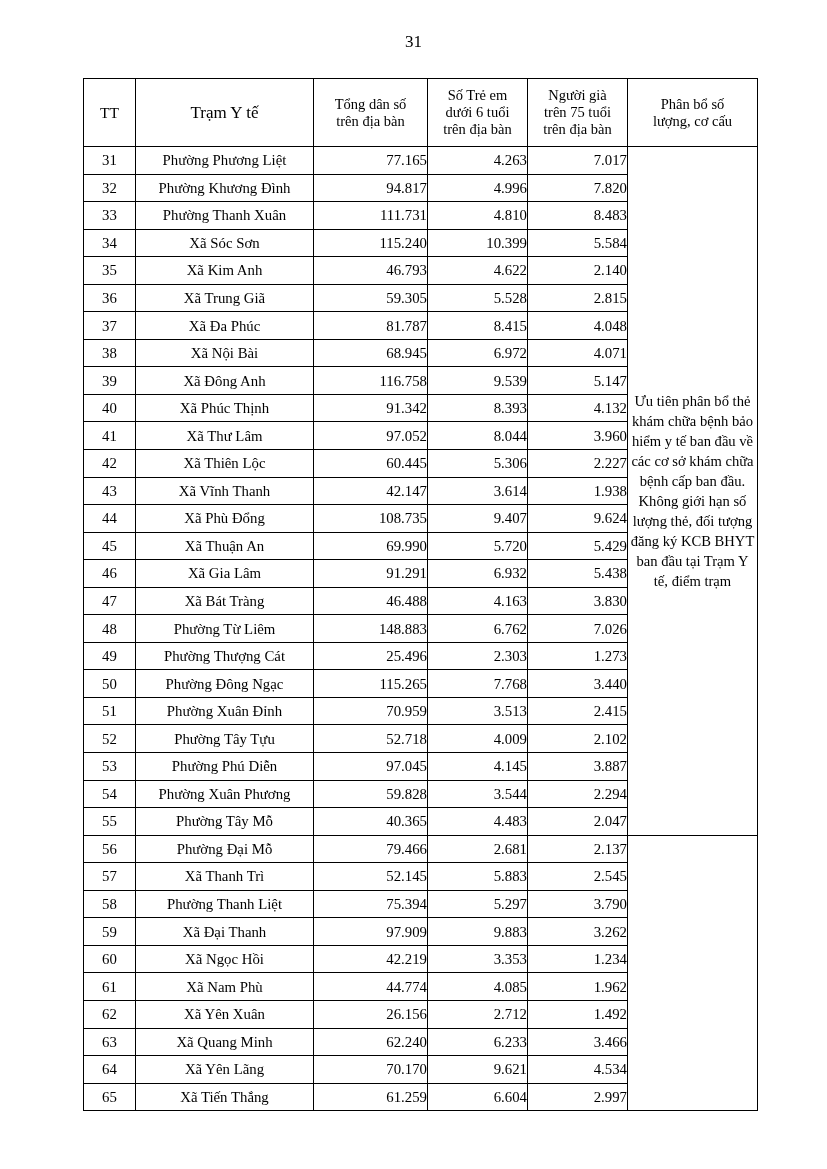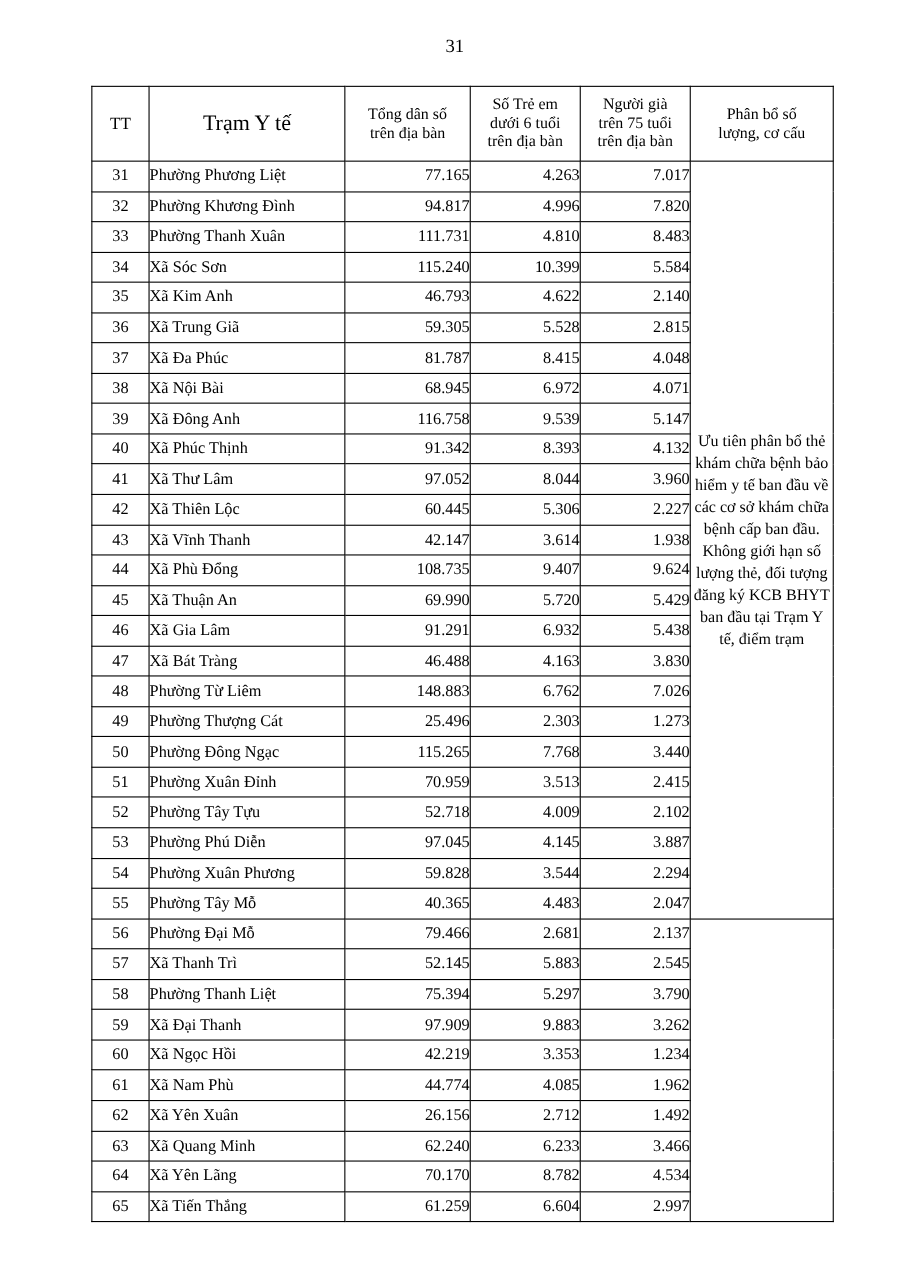--- a/index.html
+++ b/index.html
@@ -61,33 +61,33 @@
     font-weight: bold;
     text-align: center;
     font-size: 14.5px;
     line-height: 17px;
     padding: 0 3px;
   }
   thead th.h-tt {
     font-size: 15.5px;
   }
   thead th.h-name {
-    font-size: 20px;
+    font-size: 17px;
   }
 
   tbody td {
     height: 26.55px;
     font-size: 14.8px;
     line-height: 18px;
   }
   td.col-tt {
     text-align: center;
   }
   td.col-name {
-    text-align: left;
+    text-align: center;
     padding-left: 16px;
   }
   td.col-num {
     text-align: right;
     padding-right: 10px;
   }
   td.col-alloc {
     text-align: center;
     font-size: 14.6px;
     line-height: 20px;
@@ -374,21 +374,21 @@
             <td class="col-tt">63</td>
             <td class="col-name">Xã Quang Minh</td>
             <td class="col-num">62.240</td>
             <td class="col-num">6.233</td>
             <td class="col-num">3.466</td>
           </tr>
           <tr>
             <td class="col-tt">64</td>
             <td class="col-name">Xã Yên Lãng</td>
             <td class="col-num">70.170</td>
-            <td class="col-num">8.782</td>
+            <td class="col-num">9.621</td>
             <td class="col-num">4.534</td>
           </tr>
           <tr>
             <td class="col-tt">65</td>
             <td class="col-name">Xã Tiến Thắng</td>
             <td class="col-num">61.259</td>
             <td class="col-num">6.604</td>
             <td class="col-num">2.997</td>
           </tr>
         </tbody>

